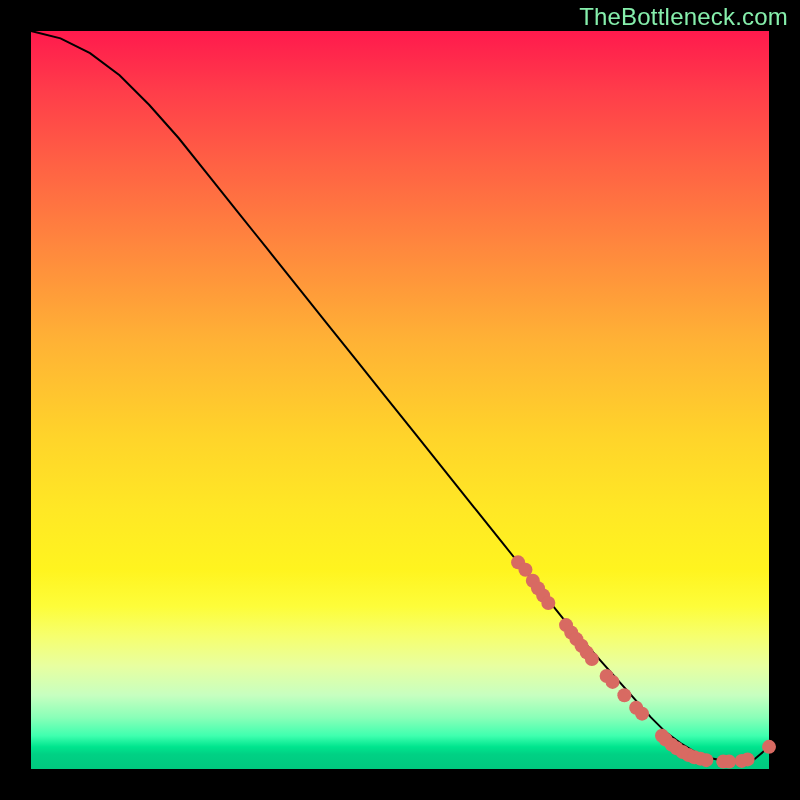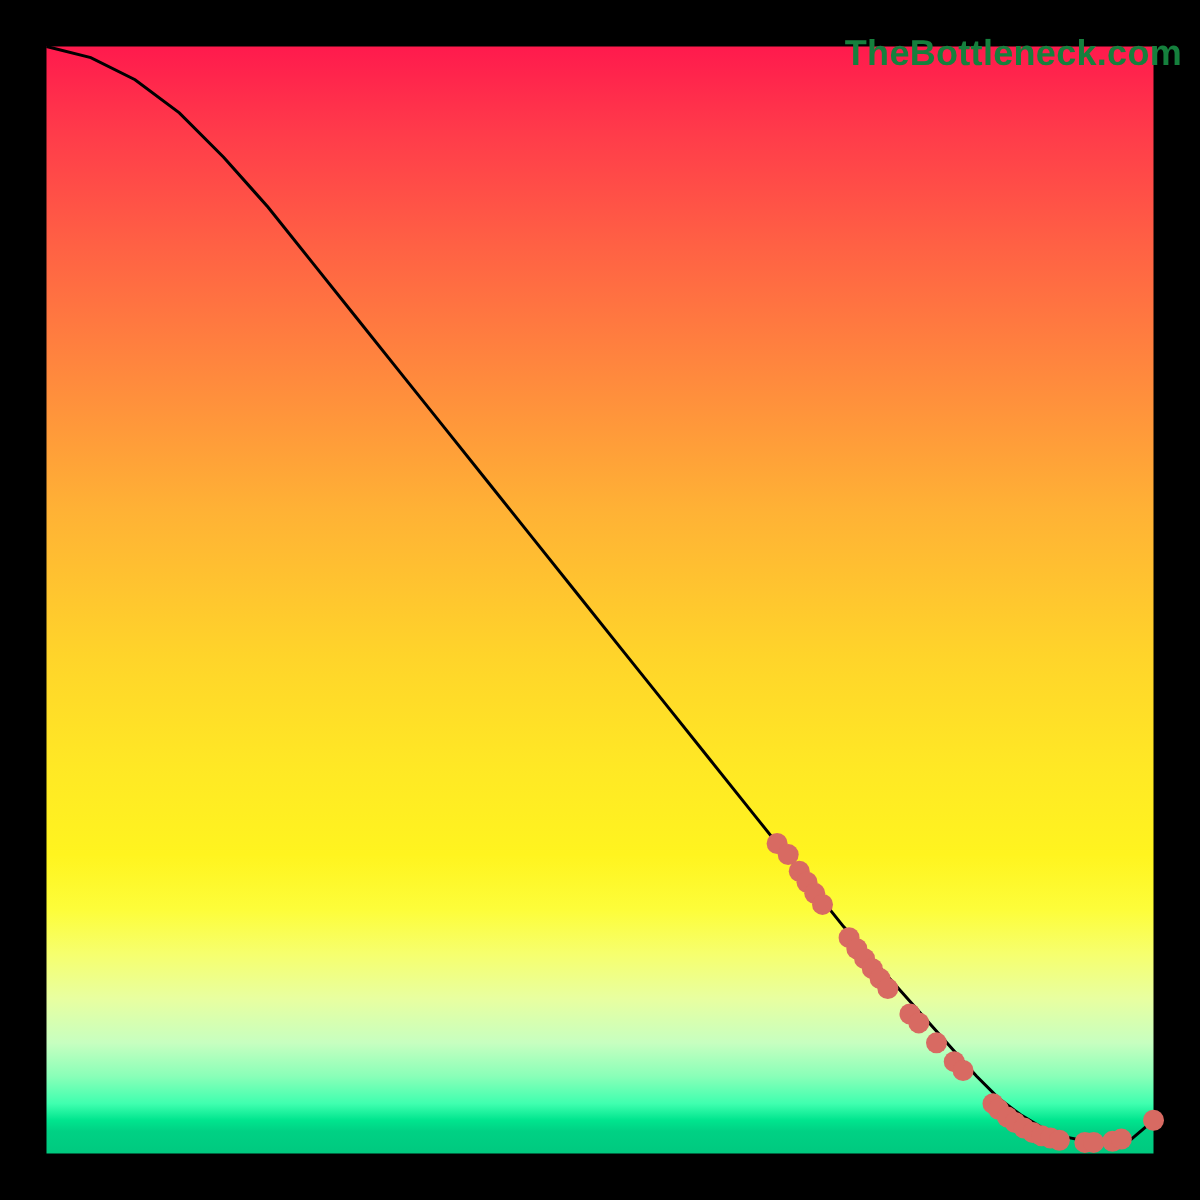--- a/index.html
+++ b/index.html
@@ -42,25 +42,25 @@
       #c7ffc0 90%,
       #8affb8 93%,
       #3fffaf 95.5%,
       #00e58e 97%,
       #00d184 98%,
       #00c97f 100%
     );
   }
   .watermark {
     position: absolute;
-    top: 22px;
+    top: 3px;
     right: 12px;
-    color: #15803d;
+    color: #86efac;
     font-size: 24px;
-    font-weight: 700;
+    font-weight: 400;
     letter-spacing: 0.2px;
   }
   svg.overlay {
     position: absolute;
     left: 31px;
     top: 31px;
     width: 738px;
     height: 738px;
     overflow: visible;
   }

